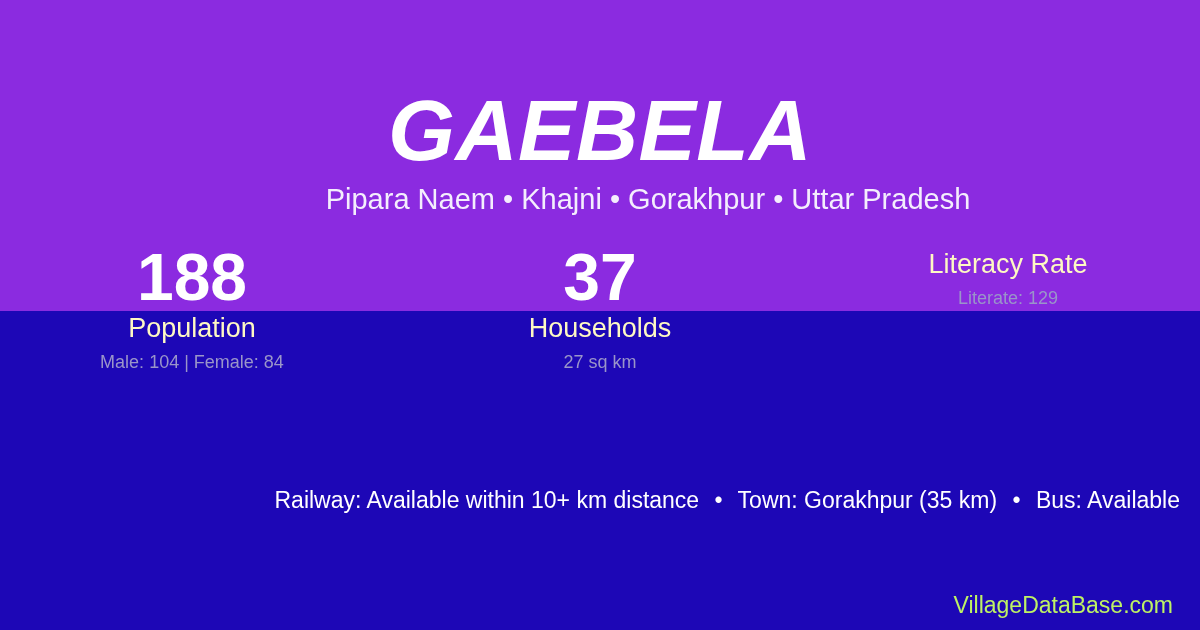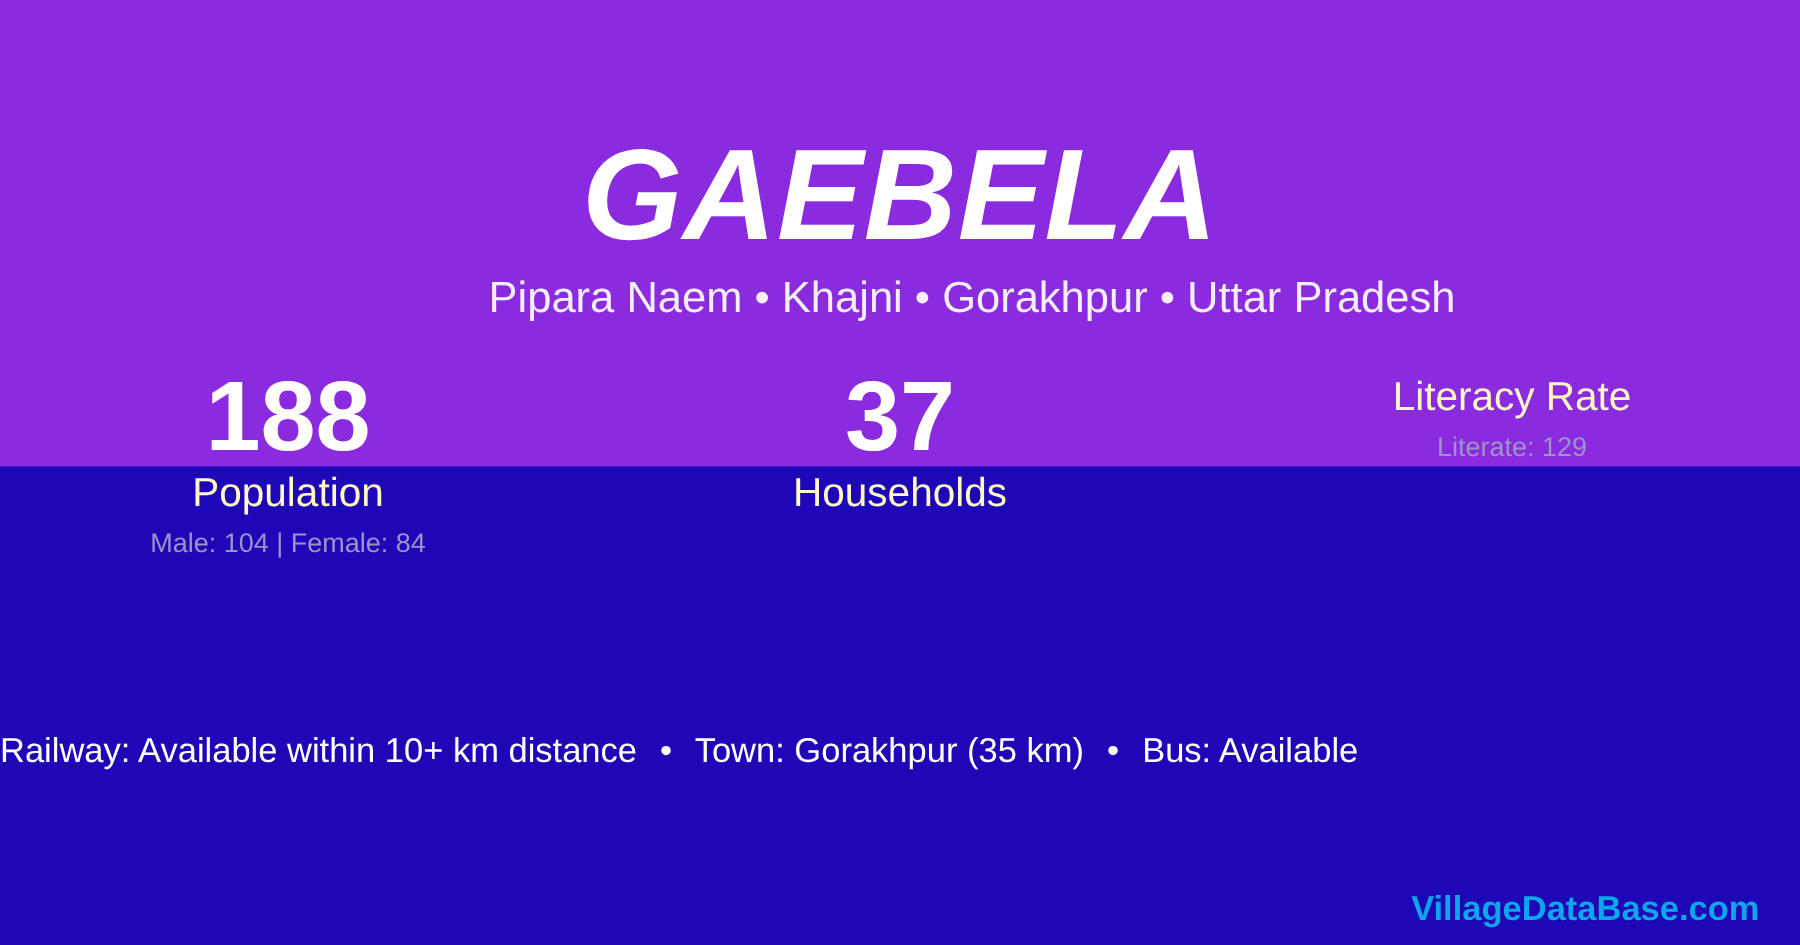--- a/index.html
+++ b/index.html
@@ -97,41 +97,41 @@
     line-height: 20px;
     color: #9a95c9;
     text-align: center;
   }
   
   .info-line {
     position: absolute;
     left: 0;
     top: 486px;
     width: 1180px;
-    text-align: left;
+    text-align: right;
     font-size: 23px;
     font-weight: 400;
     line-height: 28px;
     color: #ffffff;
     white-space: nowrap;
   }
   .info-sep {
     display: inline-block;
     padding: 0 9px;
     color: #ffffff;
   }
   
   .brand {
     position: absolute;
     right: 27px;
     bottom: 11px;
     font-size: 23px;
-    font-weight: 700;
+    font-weight: 400;
     line-height: 28px;
-    color: #0ea5e9;
+    color: #bef264;
     letter-spacing: 0px;
   }
 </style>
 </head>
 <body>
 
 <div class="card">
 
   <div class="top-band"></div>
 
@@ -144,20 +144,21 @@
 
     <div class="stat">
       <div class="stat-value">188</div>
       <div class="stat-label">Population</div>
       <div class="stat-sub">Male: 104 | Female: 84</div>
     </div>
 
     <div class="stat">
       <div class="stat-value">37</div>
       <div class="stat-label">Households</div>
+      <div class="stat-sub">27 sq km</div>
     </div>
 
     <div class="stat">
       <div class="stat-label">Literacy Rate</div>
       <div class="stat-sub">Literate: 129</div>
     </div>
 
   </div>
 
   <div class="info-line">

